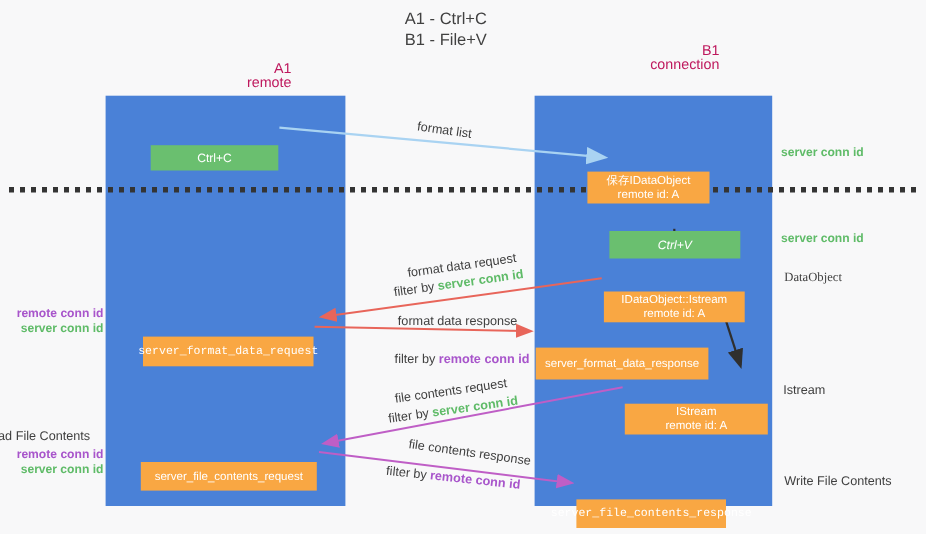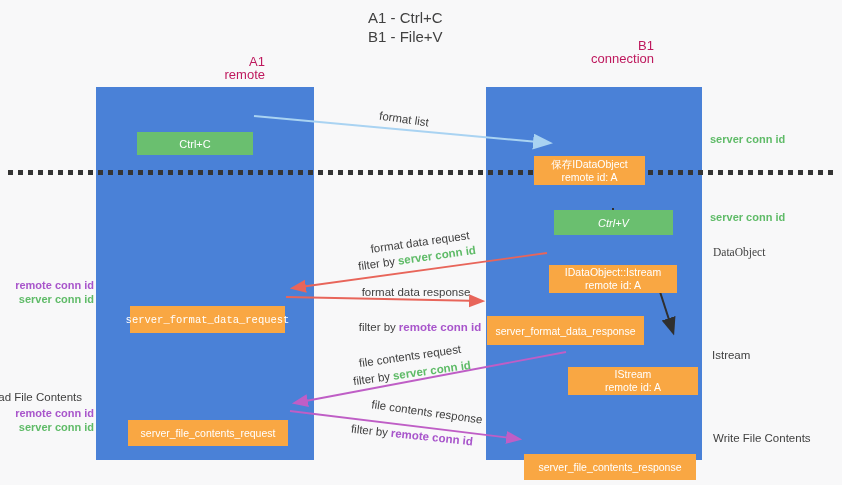--- a/index.html
+++ b/index.html
@@ -120,21 +120,21 @@
     <div class="stack">
       <div>IStream</div>
       <div>remote id: A</div>
     </div>
   </div>
 
   <div class="box orange" style="left:128px;top:392px;width:160px;height:26px;">
     <span>server_file_contents_request</span>
   </div>
 
-  <div class="box orange" style="left:524px;top:426px;width:172px;height:26px;">
+  <div class="box orange" style="left:524px;top:426px;width:136px;height:26px;font-family:Liberation Mono, monospace;">
     <span>server_file_contents_response</span>
   </div>
 
   <div class="note centered" style="left:404px;top:119px;transform:translate(-50%,-50%) rotate(8deg);">format list</div>
 
   <div class="note centered" style="left:420px;top:242px;transform:translate(-50%,-50%) rotate(-8deg);">format data request</div>
 
   <div class="note centered" style="left:417px;top:258px;transform:translate(-50%,-50%) rotate(-8deg);">
     <span class="fb">filter by</span><span class="b-green">server conn id</span>
   </div>

